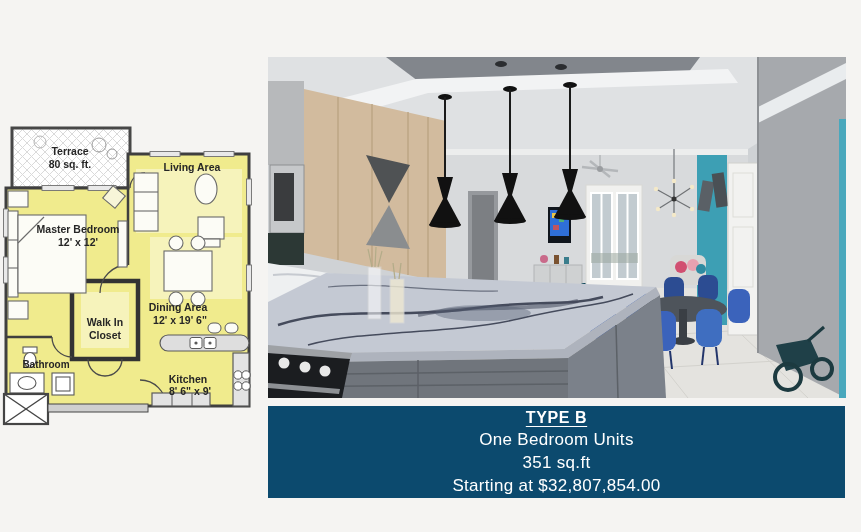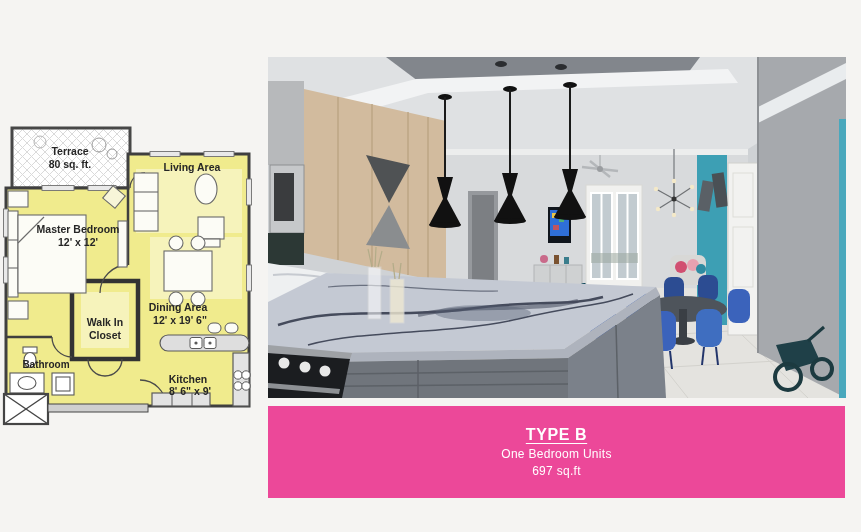--- a/index.html
+++ b/index.html
@@ -5,29 +5,29 @@
   html,body{margin:0;padding:0;}
   body{
     width:861px;height:532px;position:relative;overflow:hidden;
     background:#f5f4f2;
     font-family:"Liberation Sans",sans-serif;
   }
   .floorplan{position:absolute;left:0;top:125px;width:256px;height:302px;}
   .photo{position:absolute;left:268px;top:57px;width:578px;height:341px;}
   .banner{
     position:absolute;left:268px;top:406px;width:577px;height:92px;
-    background:#ec4899;color:#ffffff;
+    background:#0c4a6e;color:#ffffff;
     display:flex;flex-direction:column;align-items:center;justify-content:center;
     gap:3px;
   }
   .banner-title{
     font-size:16px;font-weight:bold;letter-spacing:.6px;
     text-decoration:underline;text-underline-offset:3px;
   }
-  .banner-line{font-size:12px;letter-spacing:.3px;font-weight:400;}
+  .banner-line{font-size:17px;letter-spacing:.3px;font-weight:400;}
   .plan-label{font-family:"Liberation Sans",sans-serif;font-weight:bold;fill:#262626;}
 </style>
 </head>
 <body>
 
 <div class="floorplan">
 <svg viewBox="0 0 256 302" width="256" height="302">
   <defs>
     <pattern id="hatch" width="9" height="9" patternUnits="userSpaceOnUse">
       <path d="M0,9 L9,0 M0,0 L9,9" stroke="#dadada" stroke-width="1" fill="none"></path>
@@ -387,14 +387,15 @@
     <circle cx="520" cy="320" r="13" fill="none" stroke="#1c3a40" stroke-width="4"></circle>
     <circle cx="554" cy="312" r="10" fill="none" stroke="#1c3a40" stroke-width="4"></circle>
     <line x1="540" y1="284" x2="556" y2="270" stroke="#1c3a40" stroke-width="3"></line>
   </g>
 </svg>
 </div>
 
 <div class="banner">
   <div class="banner-title">TYPE B</div>
   <div class="banner-line">One Bedroom Units</div>
-  <div class="banner-line">697 sq.ft</div>
+  <div class="banner-line">351 sq.ft</div>
+  <div class="banner-line">Starting at $32,807,854.00</div>
 </div>
 
 </body></html>

